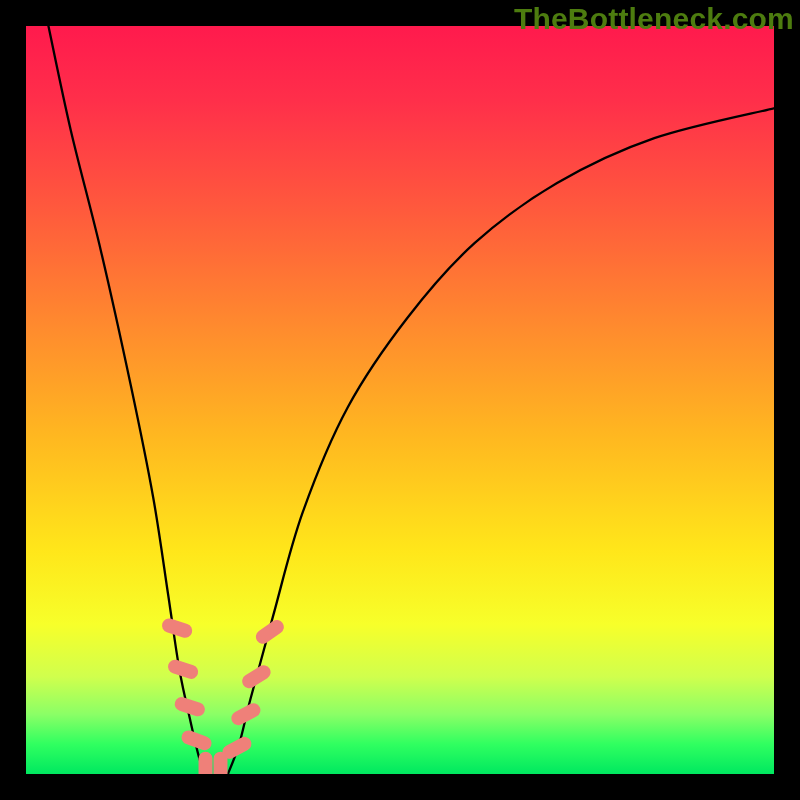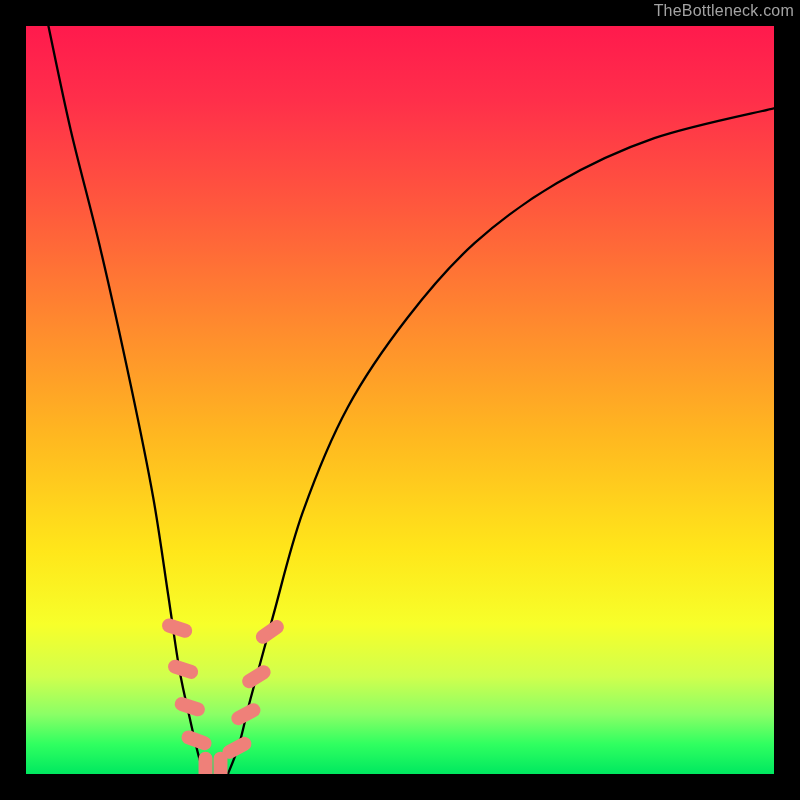--- a/index.html
+++ b/index.html
@@ -42,23 +42,23 @@
     position: absolute;
     left: 0;
     top: 0;
     width: 748px;
     height: 748px;
   }
   .watermark {
     position: absolute;
     top: 2px;
     right: 6px;
-    font-size: 16px;
-    font-weight: 400;
-    color: #a3a3a3;
+    font-size: 30px;
+    font-weight: 700;
+    color: #4d7c0f;
     letter-spacing: 0.2px;
     user-select: none;
   }
 </style>
 </head>
 <body>
 
 <div class="frame">
   <div class="plot-area">
     <svg class="svg-layer" viewBox="0 0 748 748" preserveAspectRatio="none">

